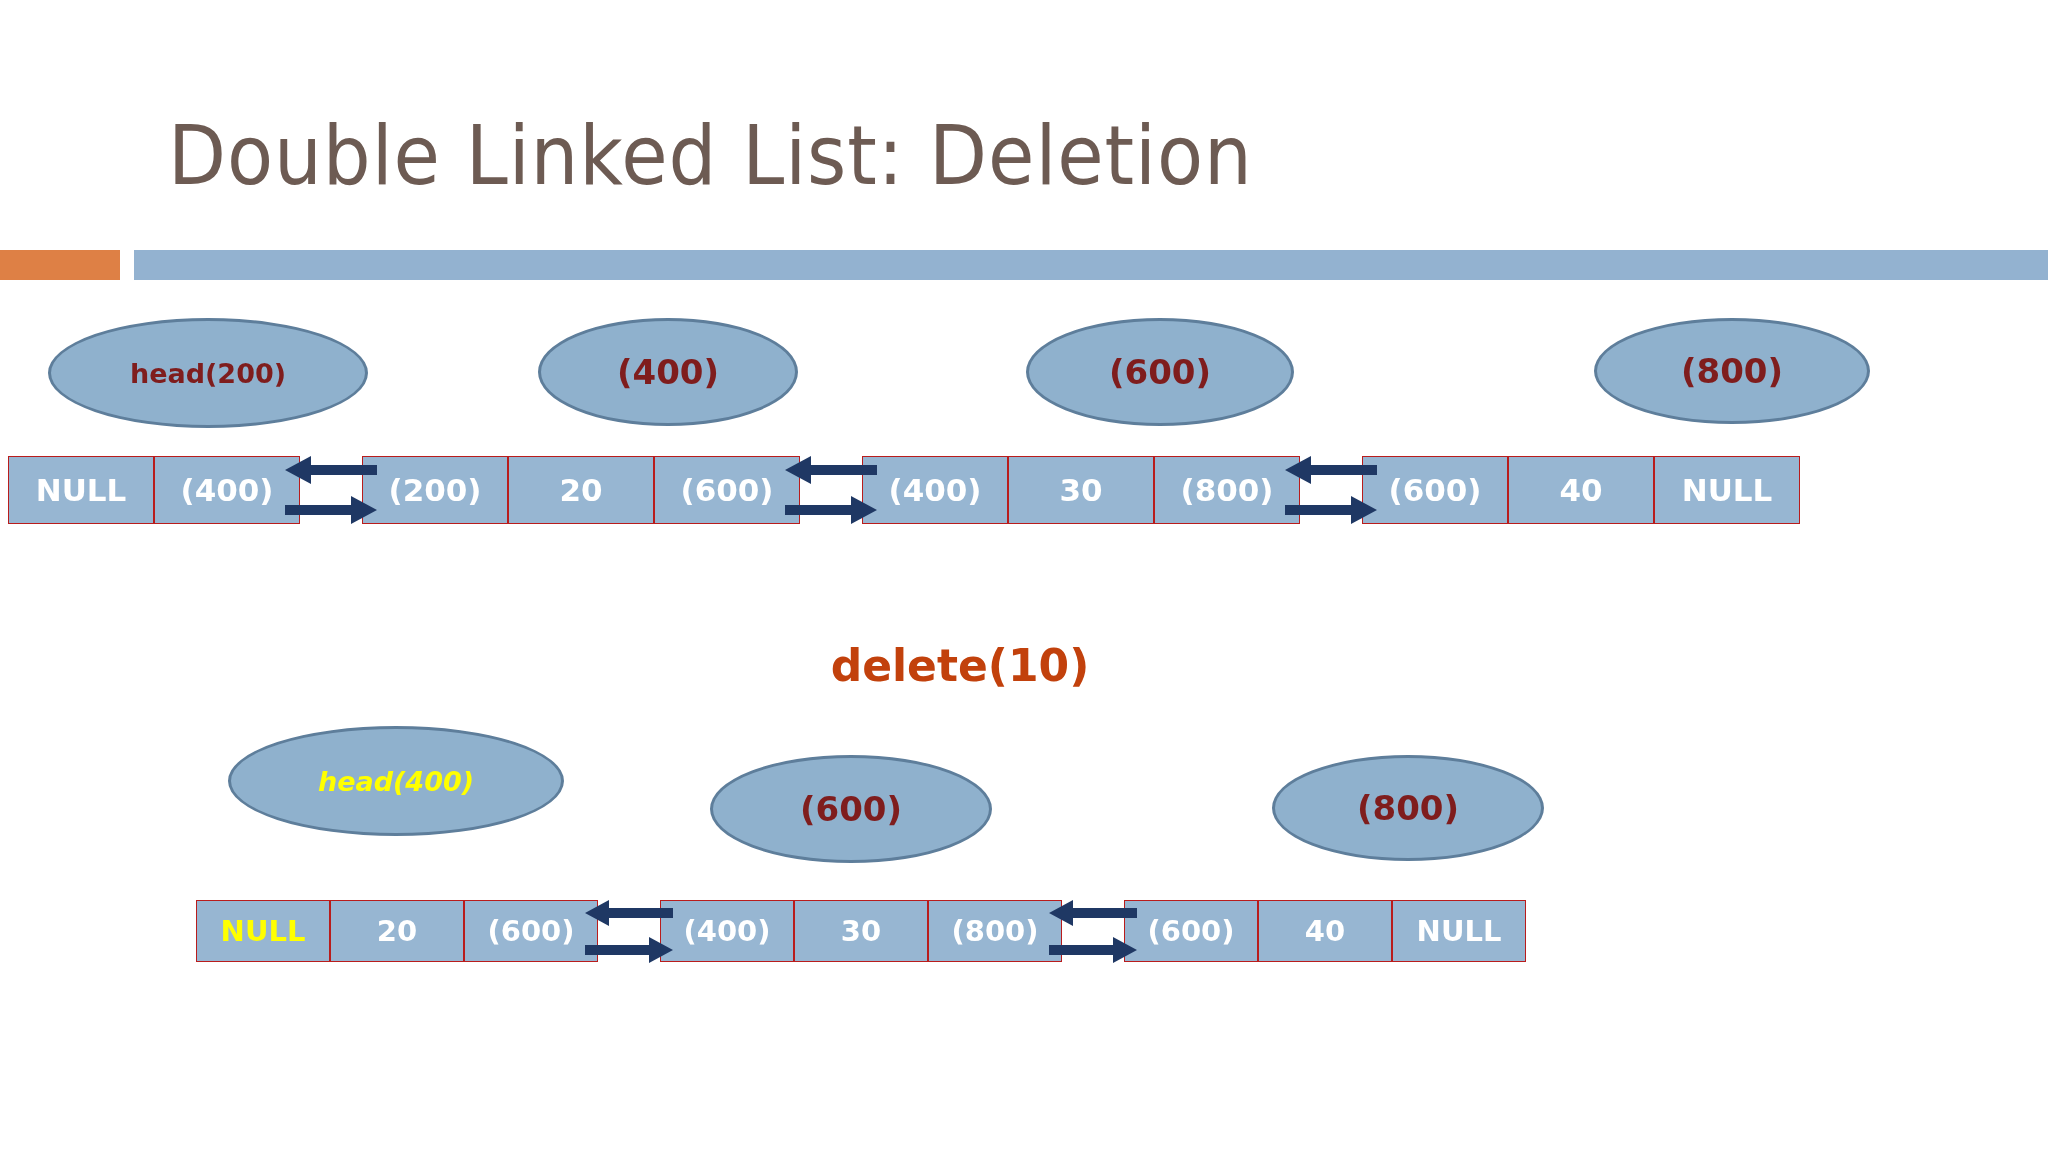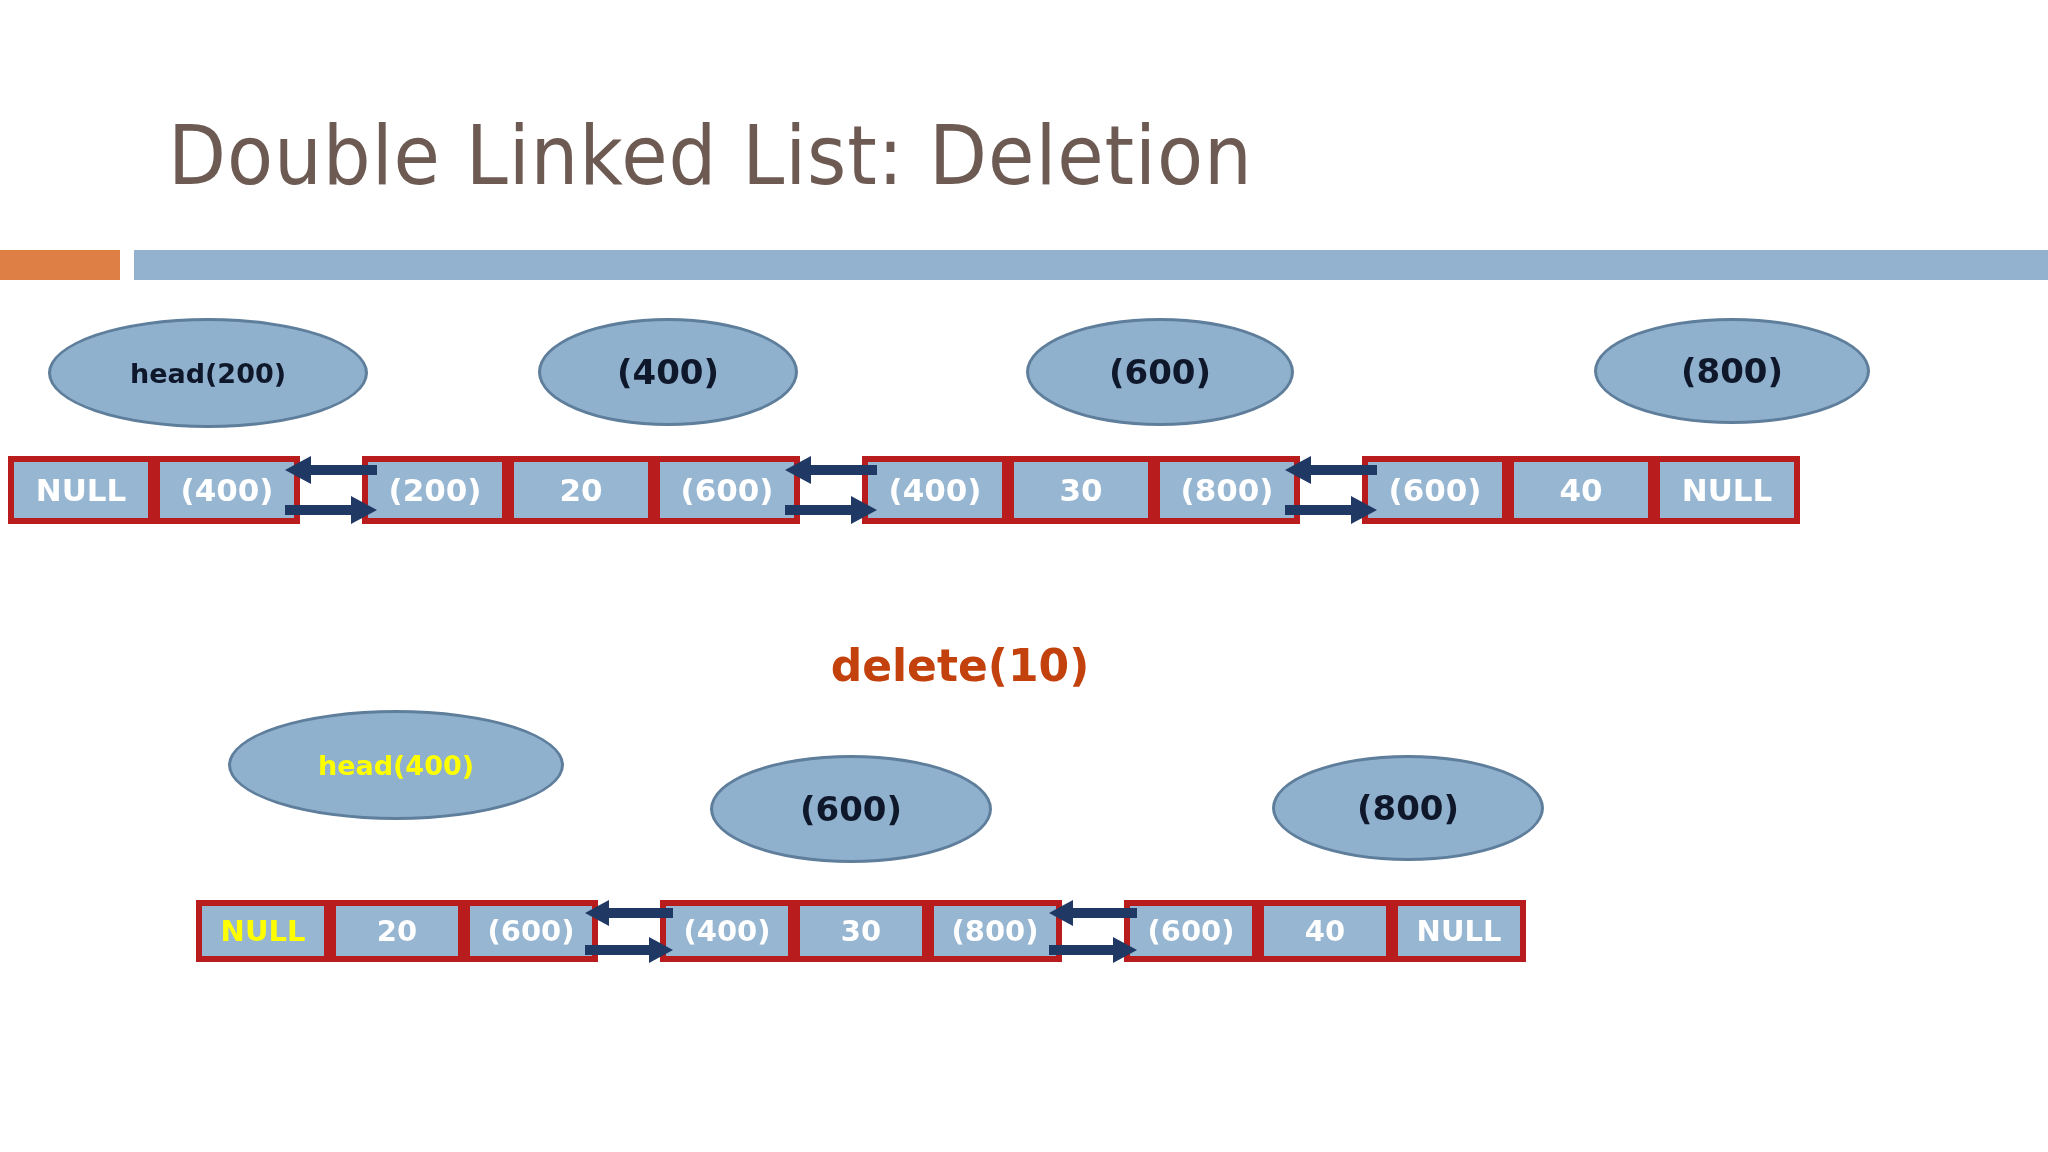--- a/index.html
+++ b/index.html
@@ -54,42 +54,42 @@
     position: absolute;
     background: #8FB1CD;
     border: 3px solid #5E7E9B;
     border-radius: 50%;
     display: flex;
     align-items: center;
     justify-content: center;
     box-sizing: border-box;
   }
   .ellipse-label {
-    color: #0f172a;
+    color: #7f1d1d;
     font-family: "DejaVu Sans", sans-serif;
     font-weight: bold;
     white-space: nowrap;
   }
   .ellipse-label.size-sm { font-size: 27px; }
   .ellipse-label.size-lg { font-size: 34px; }
   .ellipse-label.highlight { color: #FFFF00; }
 
   
   .node-row {
     position: absolute;
     display: flex;
     align-items: stretch;
   }
   .node-group {
     display: flex;
     align-items: stretch;
   }
   .node-cell {
     background: #97B6D2;
-    border: 6px solid #b91c1c;
+    border: 1px solid #b91c1c;
     box-sizing: border-box;
     display: flex;
     align-items: center;
     justify-content: center;
     color: #ffffff;
     font-family: "DejaVu Sans", sans-serif;
     font-weight: bold;
     white-space: nowrap;
   }
   .node-cell.highlight { color: #FFFF00; }
@@ -193,21 +193,21 @@
   <div class="node-group">
     <div class="node-cell">(600)</div>
     <div class="node-cell">40</div>
     <div class="node-cell">NULL</div>
   </div>
 
 </div>
 
 <div id="delete-label">delete(10)</div>
 
-<div class="ellipse-node" style="left:228px; top:710px; width:336px; height:110px;">
+<div class="ellipse-node" style="left:228px; top:726px; width:336px; height:110px;font-style:italic;">
   <span class="ellipse-label size-sm highlight">head(400)</span>
 </div>
 <div class="ellipse-node" style="left:710px; top:755px; width:282px; height:108px;">
   <span class="ellipse-label size-lg">(600)</span>
 </div>
 <div class="ellipse-node" style="left:1272px; top:755px; width:272px; height:106px;">
   <span class="ellipse-label size-lg">(800)</span>
 </div>
 
 <div class="node-row" id="node-row-2" style="left:196px; top:900px;">

